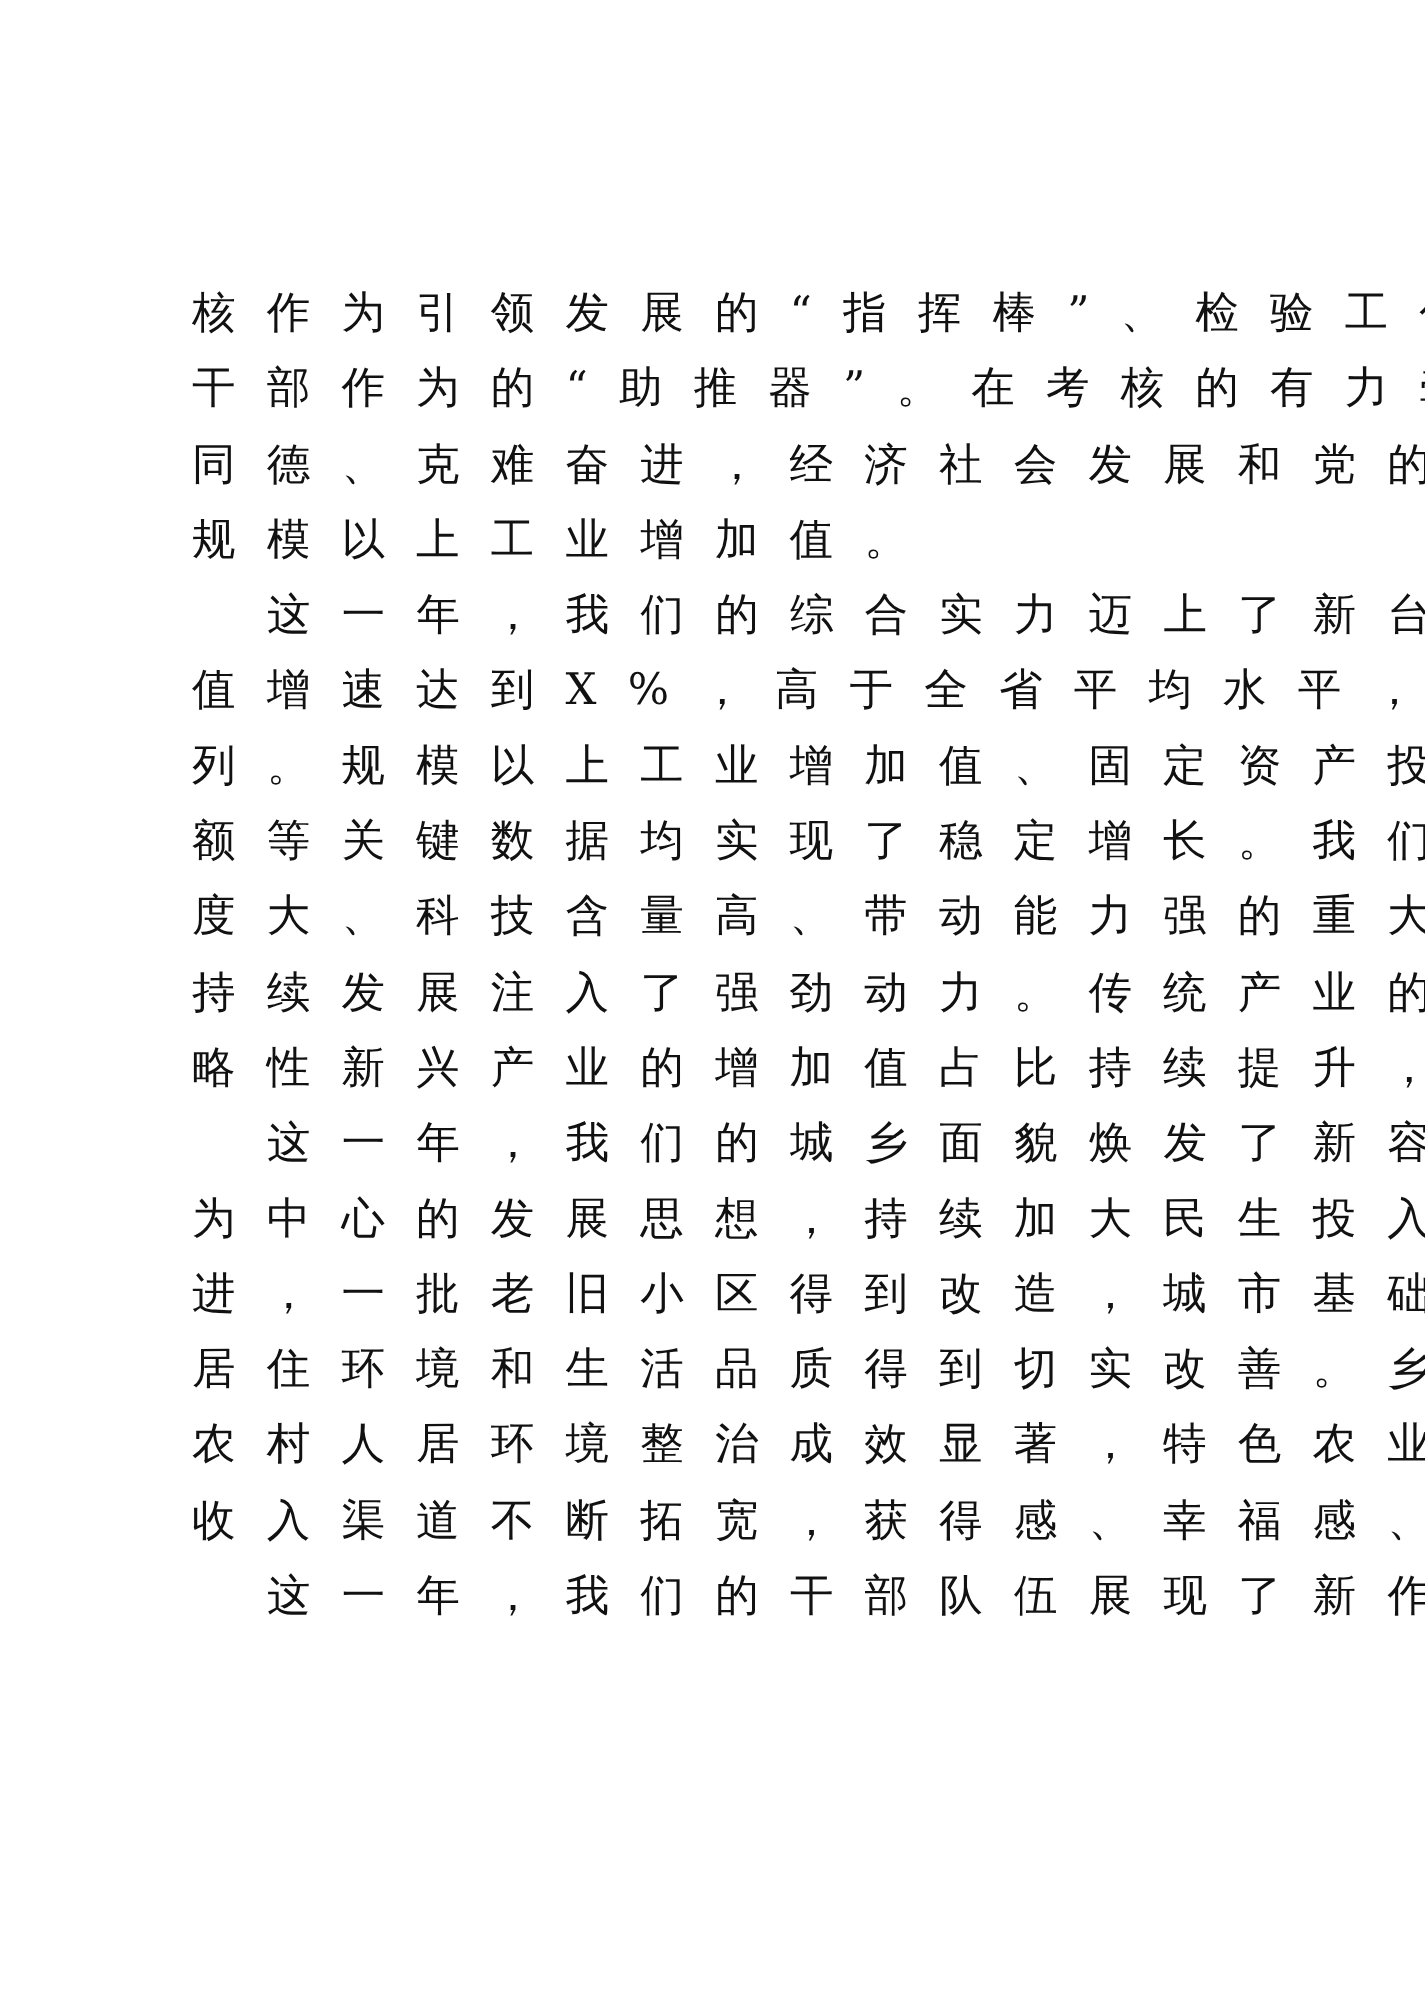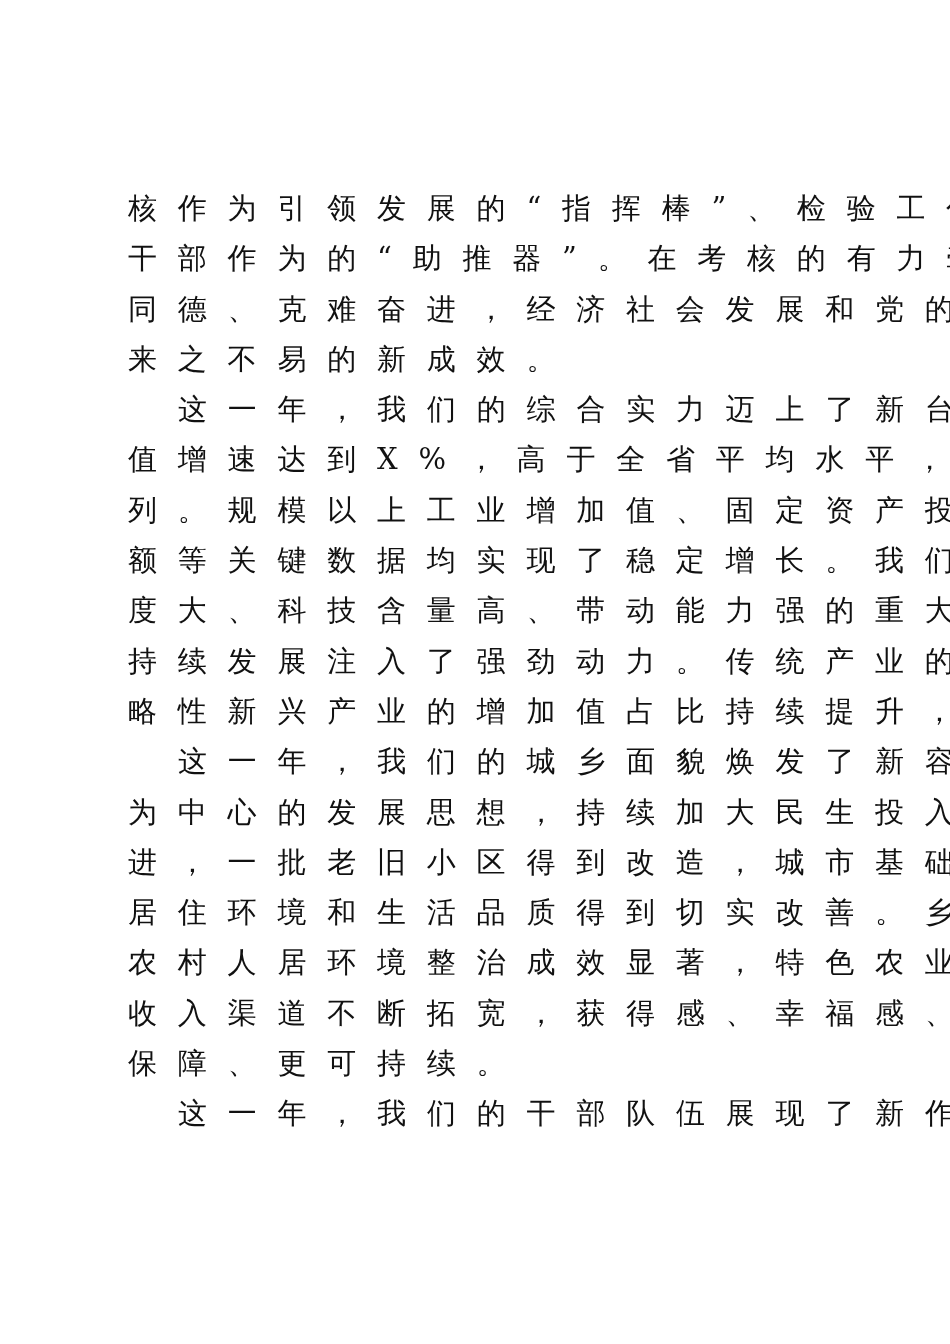--- a/index.html
+++ b/index.html
@@ -37,40 +37,39 @@
   </style>
 </head>
 <body>
 
 <div class="page">
 
   <div class="para">
     <div class="line">核作为引领发展的“指挥棒”、检验工作的“度量衡”、激励</div>
     <div class="line">干部作为的“助推器”。在考核的有力牵引下，全市上下同心</div>
     <div class="line">同德、克难奋进，经济社会发展和党的建设各项事业都取得了</div>
-    <div class="line">来之不易的新成效。</div>
+    <div class="line">规模以上工业增加值。</div>
   </div>
 
   <div class="para">
     <div class="line indent">这一年，我们的综合实力迈上了新台阶。全市地区生产总</div>
     <div class="line">值增速达到X%，高于全省平均水平，主要经济指标稳居全省前</div>
     <div class="line">列。规模以上工业增加值、固定资产投资、社会消费品零售总</div>
     <div class="line">额等关键数据均实现了稳定增长。我们成功引进了一批投资额</div>
     <div class="line">度大、科技含量高、带动能力强的重大产业项目，为未来的可</div>
     <div class="line">持续发展注入了强劲动力。传统产业的转型升级步伐加快，战</div>
     <div class="line">略性新兴产业的增加值占比持续提升，发展的质量和效益显著</div>
   </div>
 
   <div class="para">
     <div class="line indent">这一年，我们的城乡面貌焕发了新容颜。我们坚持以人民</div>
     <div class="line">为中心的发展思想，持续加大民生投入。城市更新行动扎实推</div>
     <div class="line">进，一批老旧小区得到改造，城市基础设施日益完善，市民的</div>
     <div class="line">居住环境和生活品质得到切实改善。乡村振兴战略深入实施，</div>
     <div class="line">农村人居环境整治成效显著，特色农业产业蓬勃发展，农民的</div>
     <div class="line">收入渠道不断拓宽，获得感、幸福感、安全感更加充实、更有</div>
-    <div class="line">保障、更可持续。</div>
   </div>
 
   <div class="para">
     <div class="line indent">这一年，我们的干部队伍展现了新作为。在攻坚克难的实</div>
   </div>
 
 </div>
 
 </body></html>

